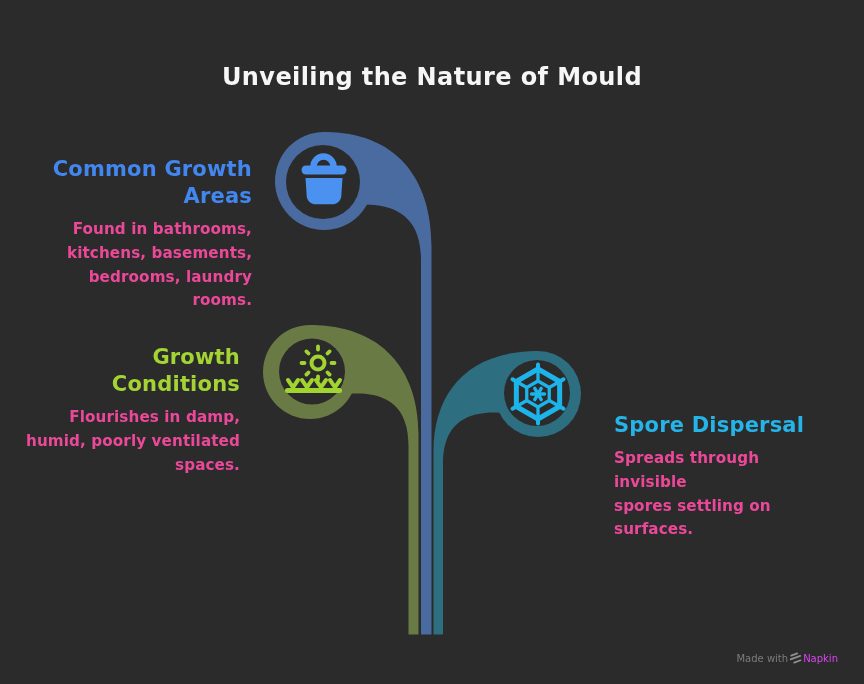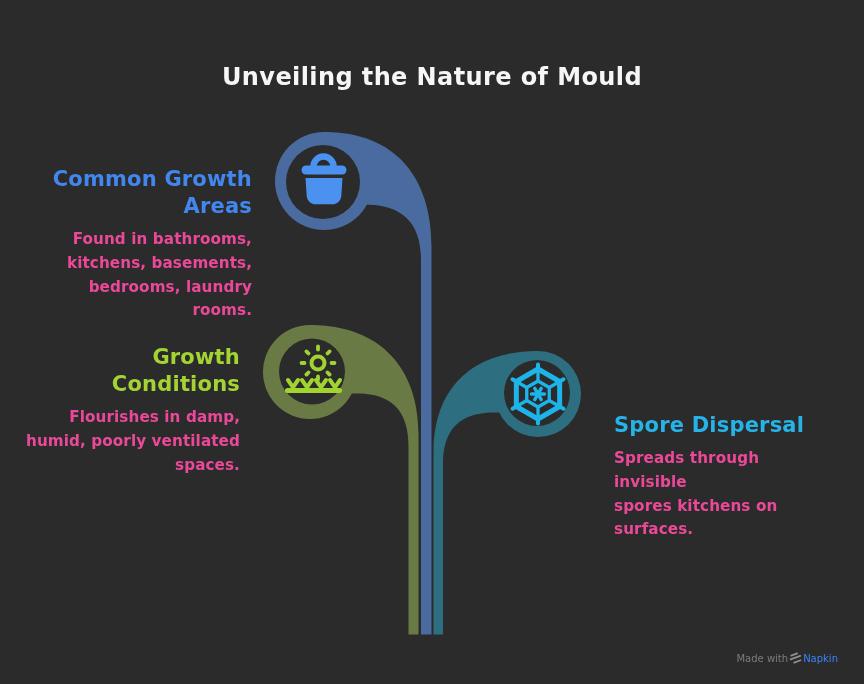--- a/index.html
+++ b/index.html
@@ -31,21 +31,21 @@
     margin-top:8px;
     font-size:15.2px;font-weight:600;line-height:23.8px;
     color:#ec4899;white-space:pre-line;letter-spacing:.1px;
   }
   .watermark{
     position:absolute;right:26px;bottom:19px;
     display:flex;align-items:center;
     font-size:10px;color:#7c7c7c;font-weight:500;
     text-decoration:none;cursor:pointer;
   }
-  .watermark .brand{color:#3b82f6;}
+  .watermark .brand{color:#d946ef;}
 </style>
 </head>
 <body>
 
 <div class="canvas">
 
   <h1 class="title">Unveiling the Nature of Mould</h1>
 
   <svg class="plant" viewBox="0 0 864 684" aria-hidden="true">
 
@@ -125,41 +125,41 @@
         </g>
         <g stroke-width="3.4">
           <line x1="531.5" y1="394" x2="544.5" y2="394"></line>
           <line x1="534.75" y1="388.4" x2="541.25" y2="399.6"></line>
           <line x1="541.25" y1="388.4" x2="534.75" y2="399.6"></line>
         </g>
       </g>
     </g>
   </svg>
 
-  <div class="text-block tb-right" style="top:166px;right:612px;width:240px;">
+  <div class="text-block tb-right" style="top:156px;right:612px;width:240px;">
     <div class="node-heading h-blue">Common Growth
 Areas</div>
     <div class="node-body">Found in bathrooms,
 kitchens, basements,
 bedrooms, laundry
 rooms.</div>
   </div>
 
   <div class="text-block tb-right" style="top:344px;right:624px;width:240px;">
     <div class="node-heading h-green">Growth
 Conditions</div>
     <div class="node-body">Flourishes in damp,
 humid, poorly ventilated
 spaces.</div>
   </div>
 
   <div class="text-block tb-left" style="top:369px;left:614px;width:215px;">
     <div class="node-heading h-cyan">Spore Dispersal</div>
     <div class="node-body">Spreads through invisible
-spores kitchens on
+spores settling on
 surfaces.</div>
   </div>
 
   <div class="watermark">
     <span>Made with</span>
     <svg width="15" height="14" viewBox="0 0 15 14" aria-hidden="true">
       <g stroke="#8f8f8f" stroke-width="1.7" stroke-linecap="round" fill="none">
         <line x1="3.2" y1="4.6" x2="9.2" y2="2.4"></line>
         <line x1="2.6" y1="8.4" x2="12.2" y2="4.9"></line>
         <line x1="6.2" y1="11.6" x2="12.6" y2="9.3"></line>

